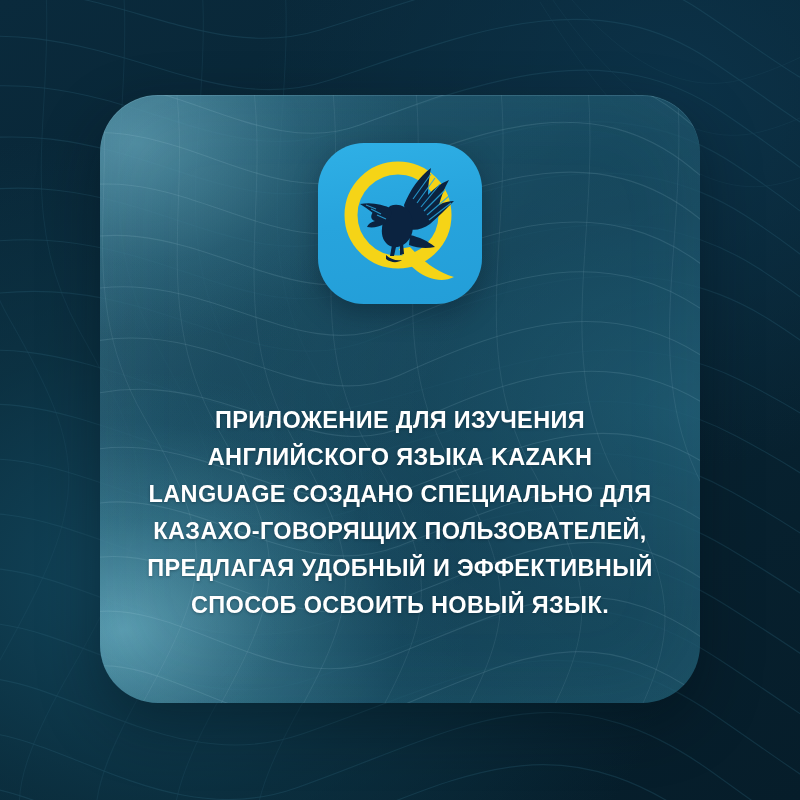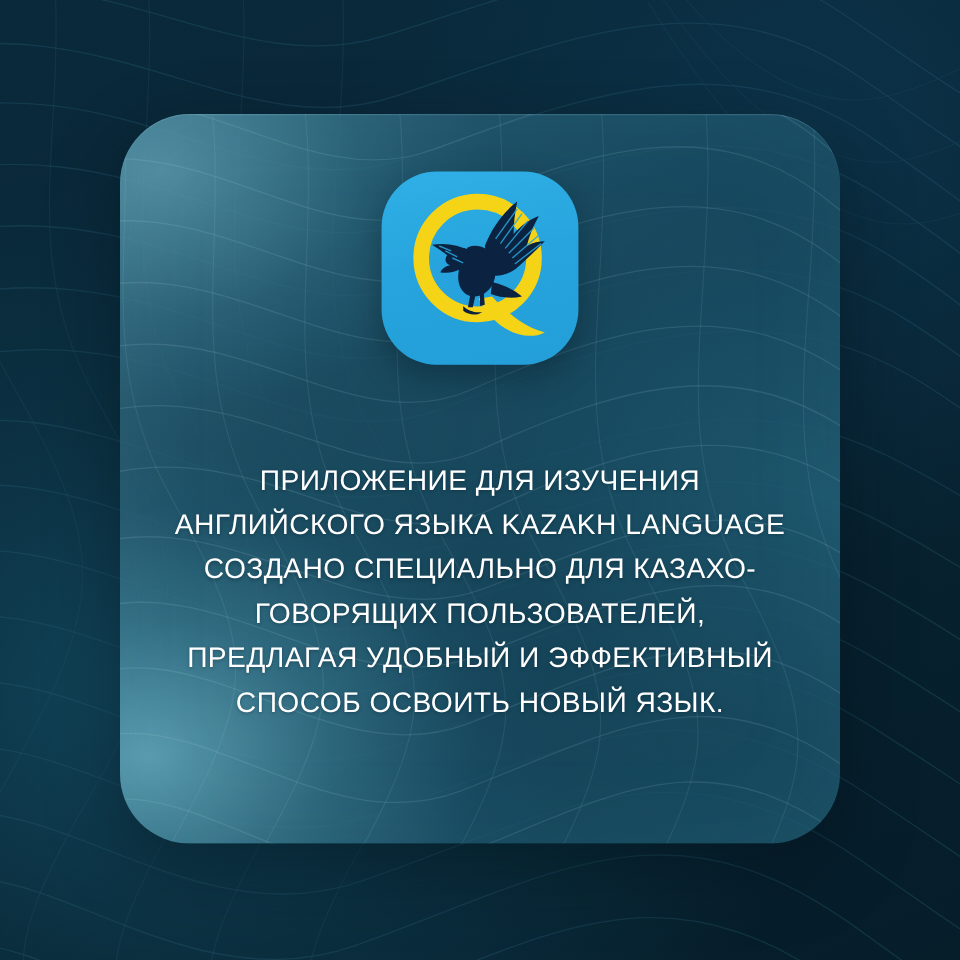--- a/index.html
+++ b/index.html
@@ -83,25 +83,25 @@
     height: 161px;
     border-radius: 46px;
     background: linear-gradient(170deg, #2fb0e6 0%, #27a4dd 45%, #239ed8 100%);
     box-shadow: 0 10px 26px rgba(2,20,34,0.35);
     overflow: hidden;
   }
   .app-icon svg { position: absolute; inset: 0; width: 100%; height: 100%; }
 
   
   .copy {
-    margin-top: 78px;
+    margin-top: 98px;
     width: 512px;
     text-align: center;
     color: #ffffff;
-    font-weight: 400;
+    font-weight: 700;
     font-size: 23.5px;
     line-height: 37px;
     letter-spacing: 0.35px;
     text-transform: uppercase;
     text-shadow: 0 1px 3px rgba(4,22,34,0.35);
   }
 </style>
 </head>
 <body>
 

